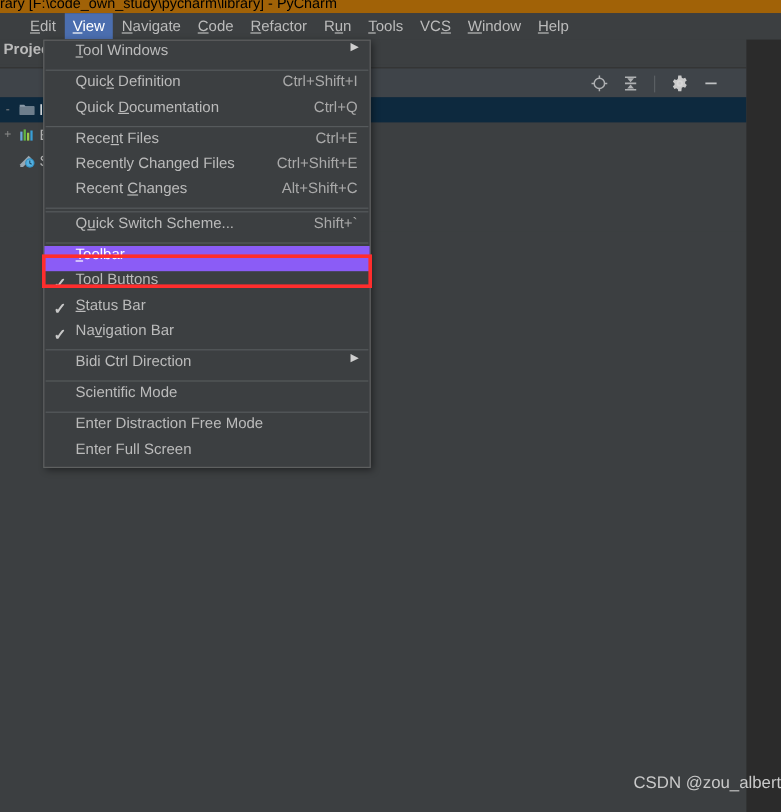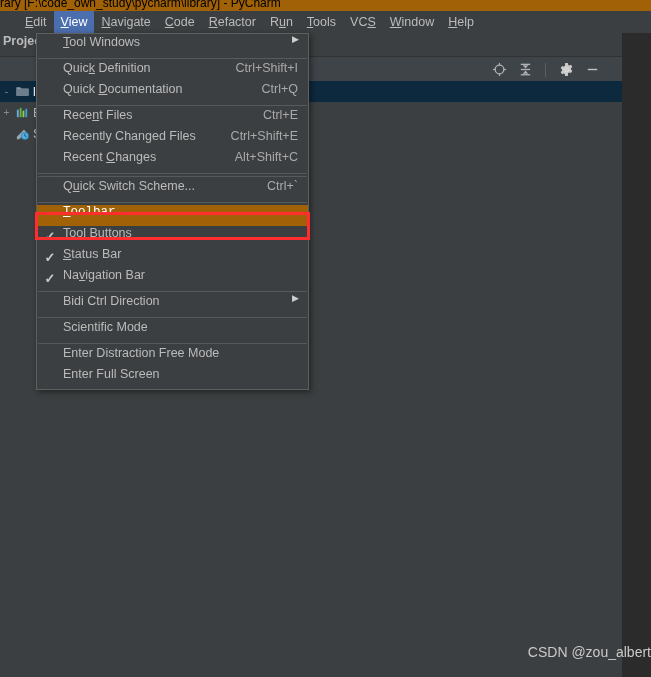--- a/index.html
+++ b/index.html
@@ -183,23 +183,22 @@
   .menu-item {
     position: relative;
     height: 21px;
     display: flex;
     cursor: default;
     color: #bbbbbb;
     font-size: 12.5px;
     white-space: nowrap;
   }
   .menu-item.highlight {
-    background: #a16207;
+    background: #8b5cf6;
     color: #ffffff;
-    font-family: Liberation Mono, monospace;
   }
   .mi-gutter {
     width: 26px;
     flex: 0 0 26px;
     display: flex;
     align-items: center;
     justify-content: center;
   }
   .mi-label { flex: 1 1 auto; }
   .mi-label .mn { text-decoration: underline; }
@@ -385,21 +384,21 @@
     <div class="menu-item">
       <span class="mi-gutter"></span>
       <span class="mi-label">Recent <span class="mn">C</span>hanges</span>
       <span class="mi-accel">Alt+Shift+C</span>
     </div>
     <div class="menu-sep"></div>
     <div class="menu-sep"></div>
     <div class="menu-item">
       <span class="mi-gutter"></span>
       <span class="mi-label">Q<span class="mn">u</span>ick Switch Scheme...</span>
-      <span class="mi-accel">Ctrl+`</span>
+      <span class="mi-accel">Shift+`</span>
     </div>
     <div class="menu-sep"></div>
     <div class="menu-item highlight">
       <span class="mi-gutter"></span>
       <span class="mi-label"><span class="mn">T</span>oolbar</span>
     </div>
     <div class="menu-item">
       <span class="mi-gutter">
         <span class="check">✓</span>
       </span>

